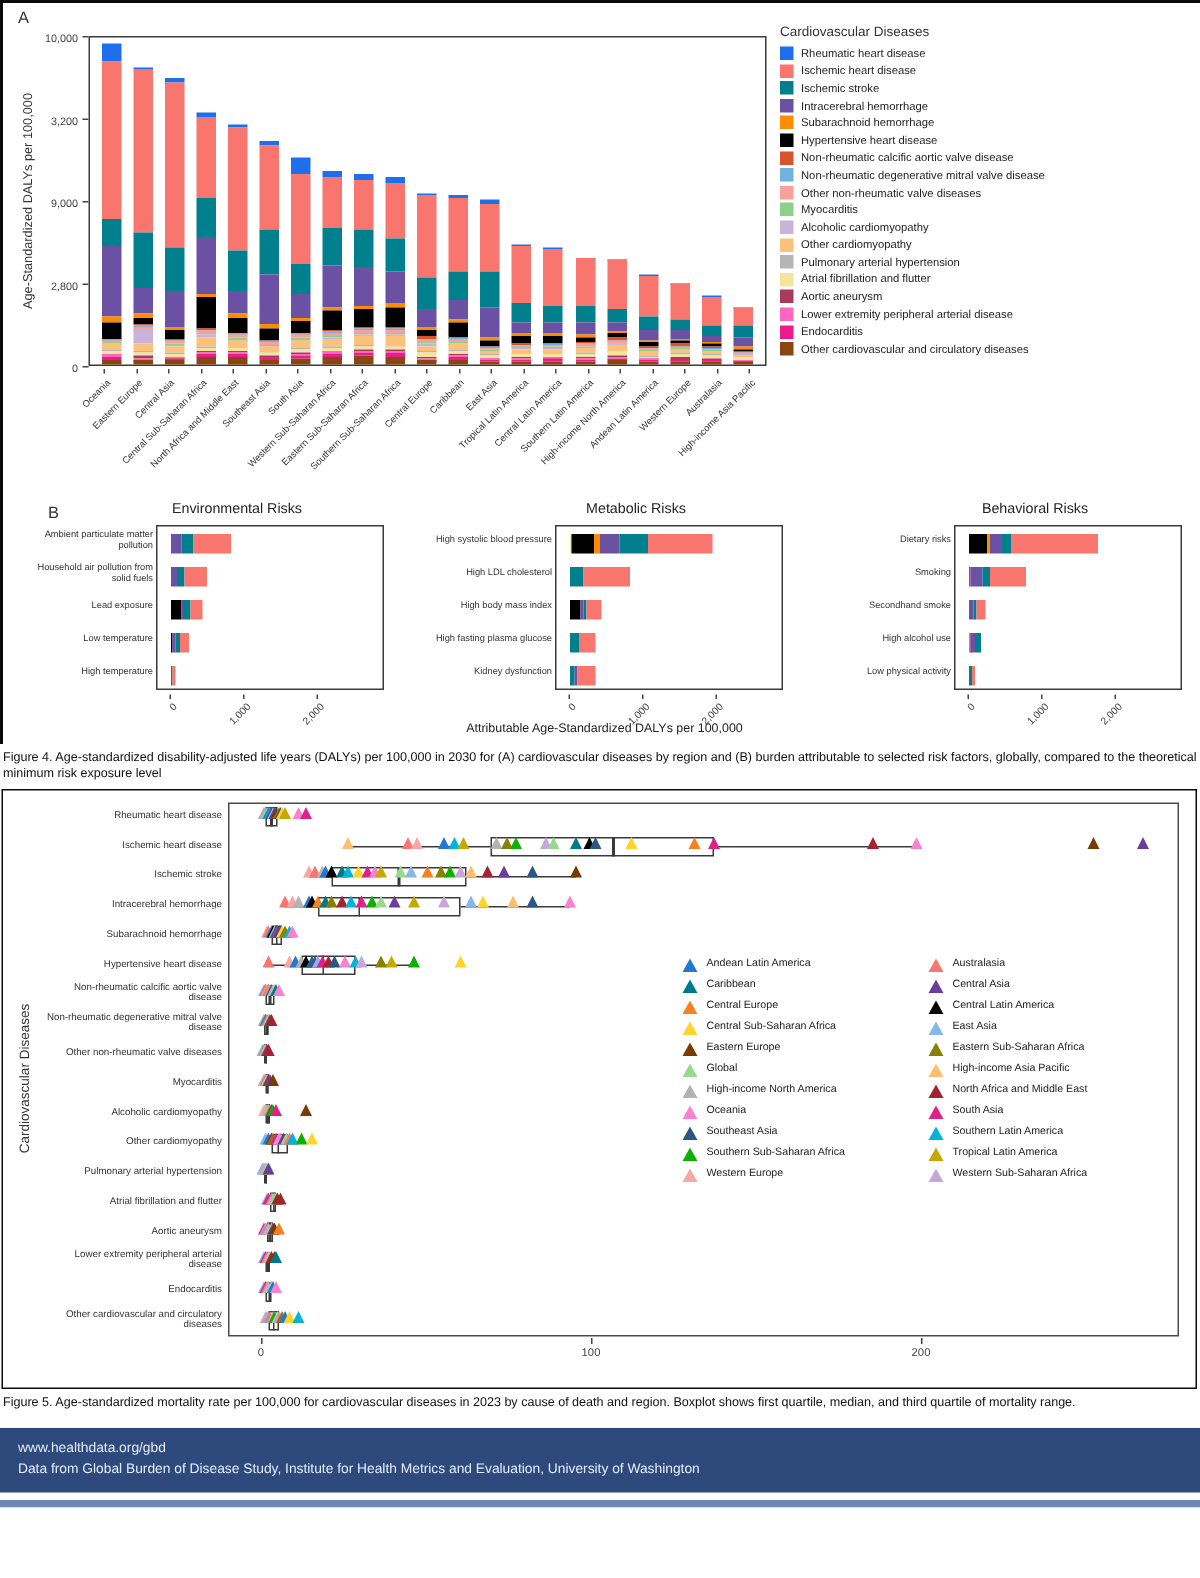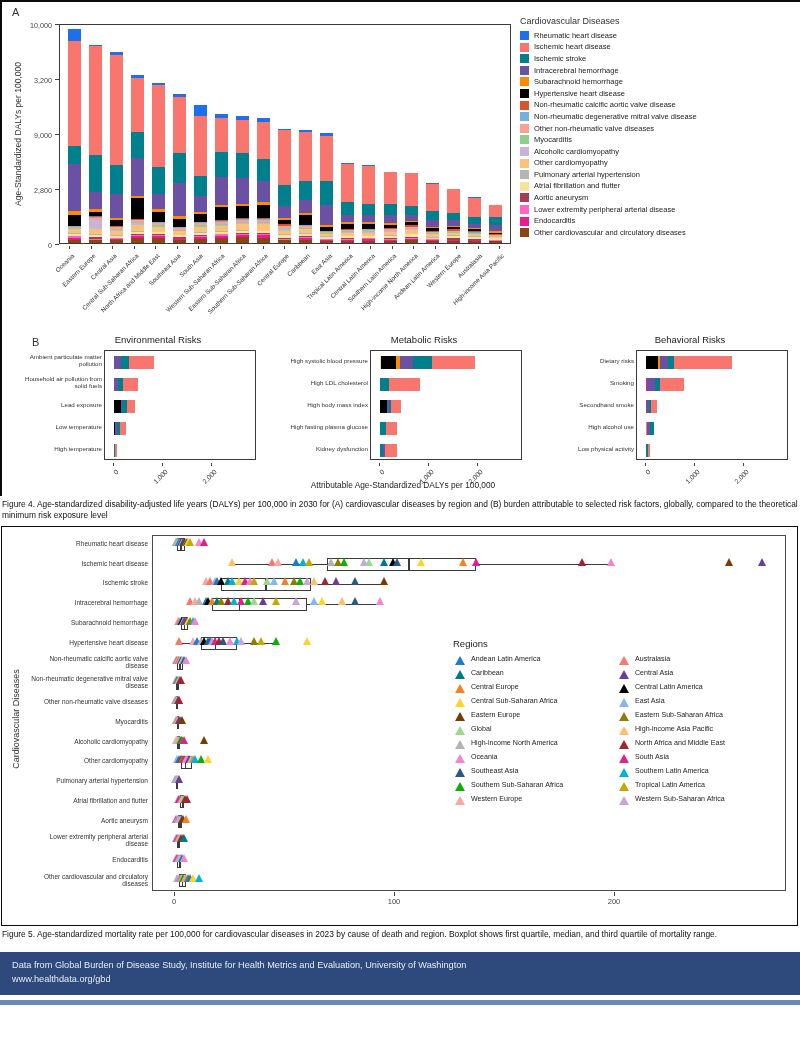--- a/index.html
+++ b/index.html
@@ -773,21 +773,20 @@
       <div class="f5-lab" style="top: 234.444px;">Other cardiomyopathy</div>
       <div class="f5-lab" style="top: 254.222px;">Pulmonary arterial hypertension</div>
       <div class="f5-lab" style="top: 274px;">Atrial fibrillation and flutter</div>
       <div class="f5-lab" style="top: 293.778px;">Aortic aneurysm</div>
       <div class="f5-lab" style="top: 313.556px;">Lower extremity peripheral arterial disease</div>
       <div class="f5-lab" style="top: 333.333px;">Endocarditis</div>
       <div class="f5-lab" style="top: 353.111px;">Other cardiovascular and circulatory diseases</div>
     </div>
   <div class="f5-panel" id="f5-panel">
     <div class="f5-legend">
-      <div class="f5-legend-title">Regions</div>
       <div class="f5-lg-grid" id="f5-legend-grid">
           <div class="f5-lg-item"><div class="tri" style="border-bottom: 9px solid rgb(31, 120, 212);"></div><span>Andean Latin America</span></div>
           <div class="f5-lg-item"><div class="tri" style="border-bottom: 9px solid rgb(248, 118, 109);"></div><span>Australasia</span></div>
           <div class="f5-lg-item"><div class="tri" style="border-bottom: 9px solid rgb(0, 121, 138);"></div><span>Caribbean</span></div>
           <div class="f5-lg-item"><div class="tri" style="border-bottom: 9px solid rgb(106, 61, 154);"></div><span>Central Asia</span></div>
           <div class="f5-lg-item"><div class="tri" style="border-bottom: 9px solid rgb(245, 130, 32);"></div><span>Central Europe</span></div>
           <div class="f5-lg-item"><div class="tri" style="border-bottom: 9px solid rgb(0, 0, 0);"></div><span>Central Latin America</span></div>
           <div class="f5-lg-item"><div class="tri" style="border-bottom: 9px solid rgb(255, 212, 42);"></div><span>Central Sub-Saharan Africa</span></div>
           <div class="f5-lg-item"><div class="tri" style="border-bottom: 9px solid rgb(133, 184, 232);"></div><span>East Asia</span></div>
           <div class="f5-lg-item"><div class="tri" style="border-bottom: 9px solid rgb(122, 59, 2);"></div><span>Eastern Europe</span></div>
@@ -1090,16 +1089,16 @@
       <div class="f5-tickmark" style="left: 392px;"></div>
       <div class="f5-ticklab" style="left: 392px;">100</div>
       <div class="f5-tickmark" style="left: 612px;"></div>
       <div class="f5-ticklab" style="left: 612px;">200</div>
     </div>
 </div>
 
 <div class="caption">Figure 5. Age-standardized mortality rate per 100,000 for cardiovascular diseases in 2023 by cause of death and region. Boxplot shows first quartile, median, and third quartile of mortality range.</div>
 
 <div class="footer" id="footer" style="background: rgb(46, 74, 124);">
+  <div>www.healthdata.org/gbd</div>
   <div>Data from Global Burden of Disease Study, Institute for Health Metrics and Evaluation, University of Washington</div>
-  <div>www.healthdata.org/gbd</div>
 </div>
 <div class="footer-strip" id="footer-strip" style="background: rgb(109, 136, 181);"></div>
 
 </body></html>

